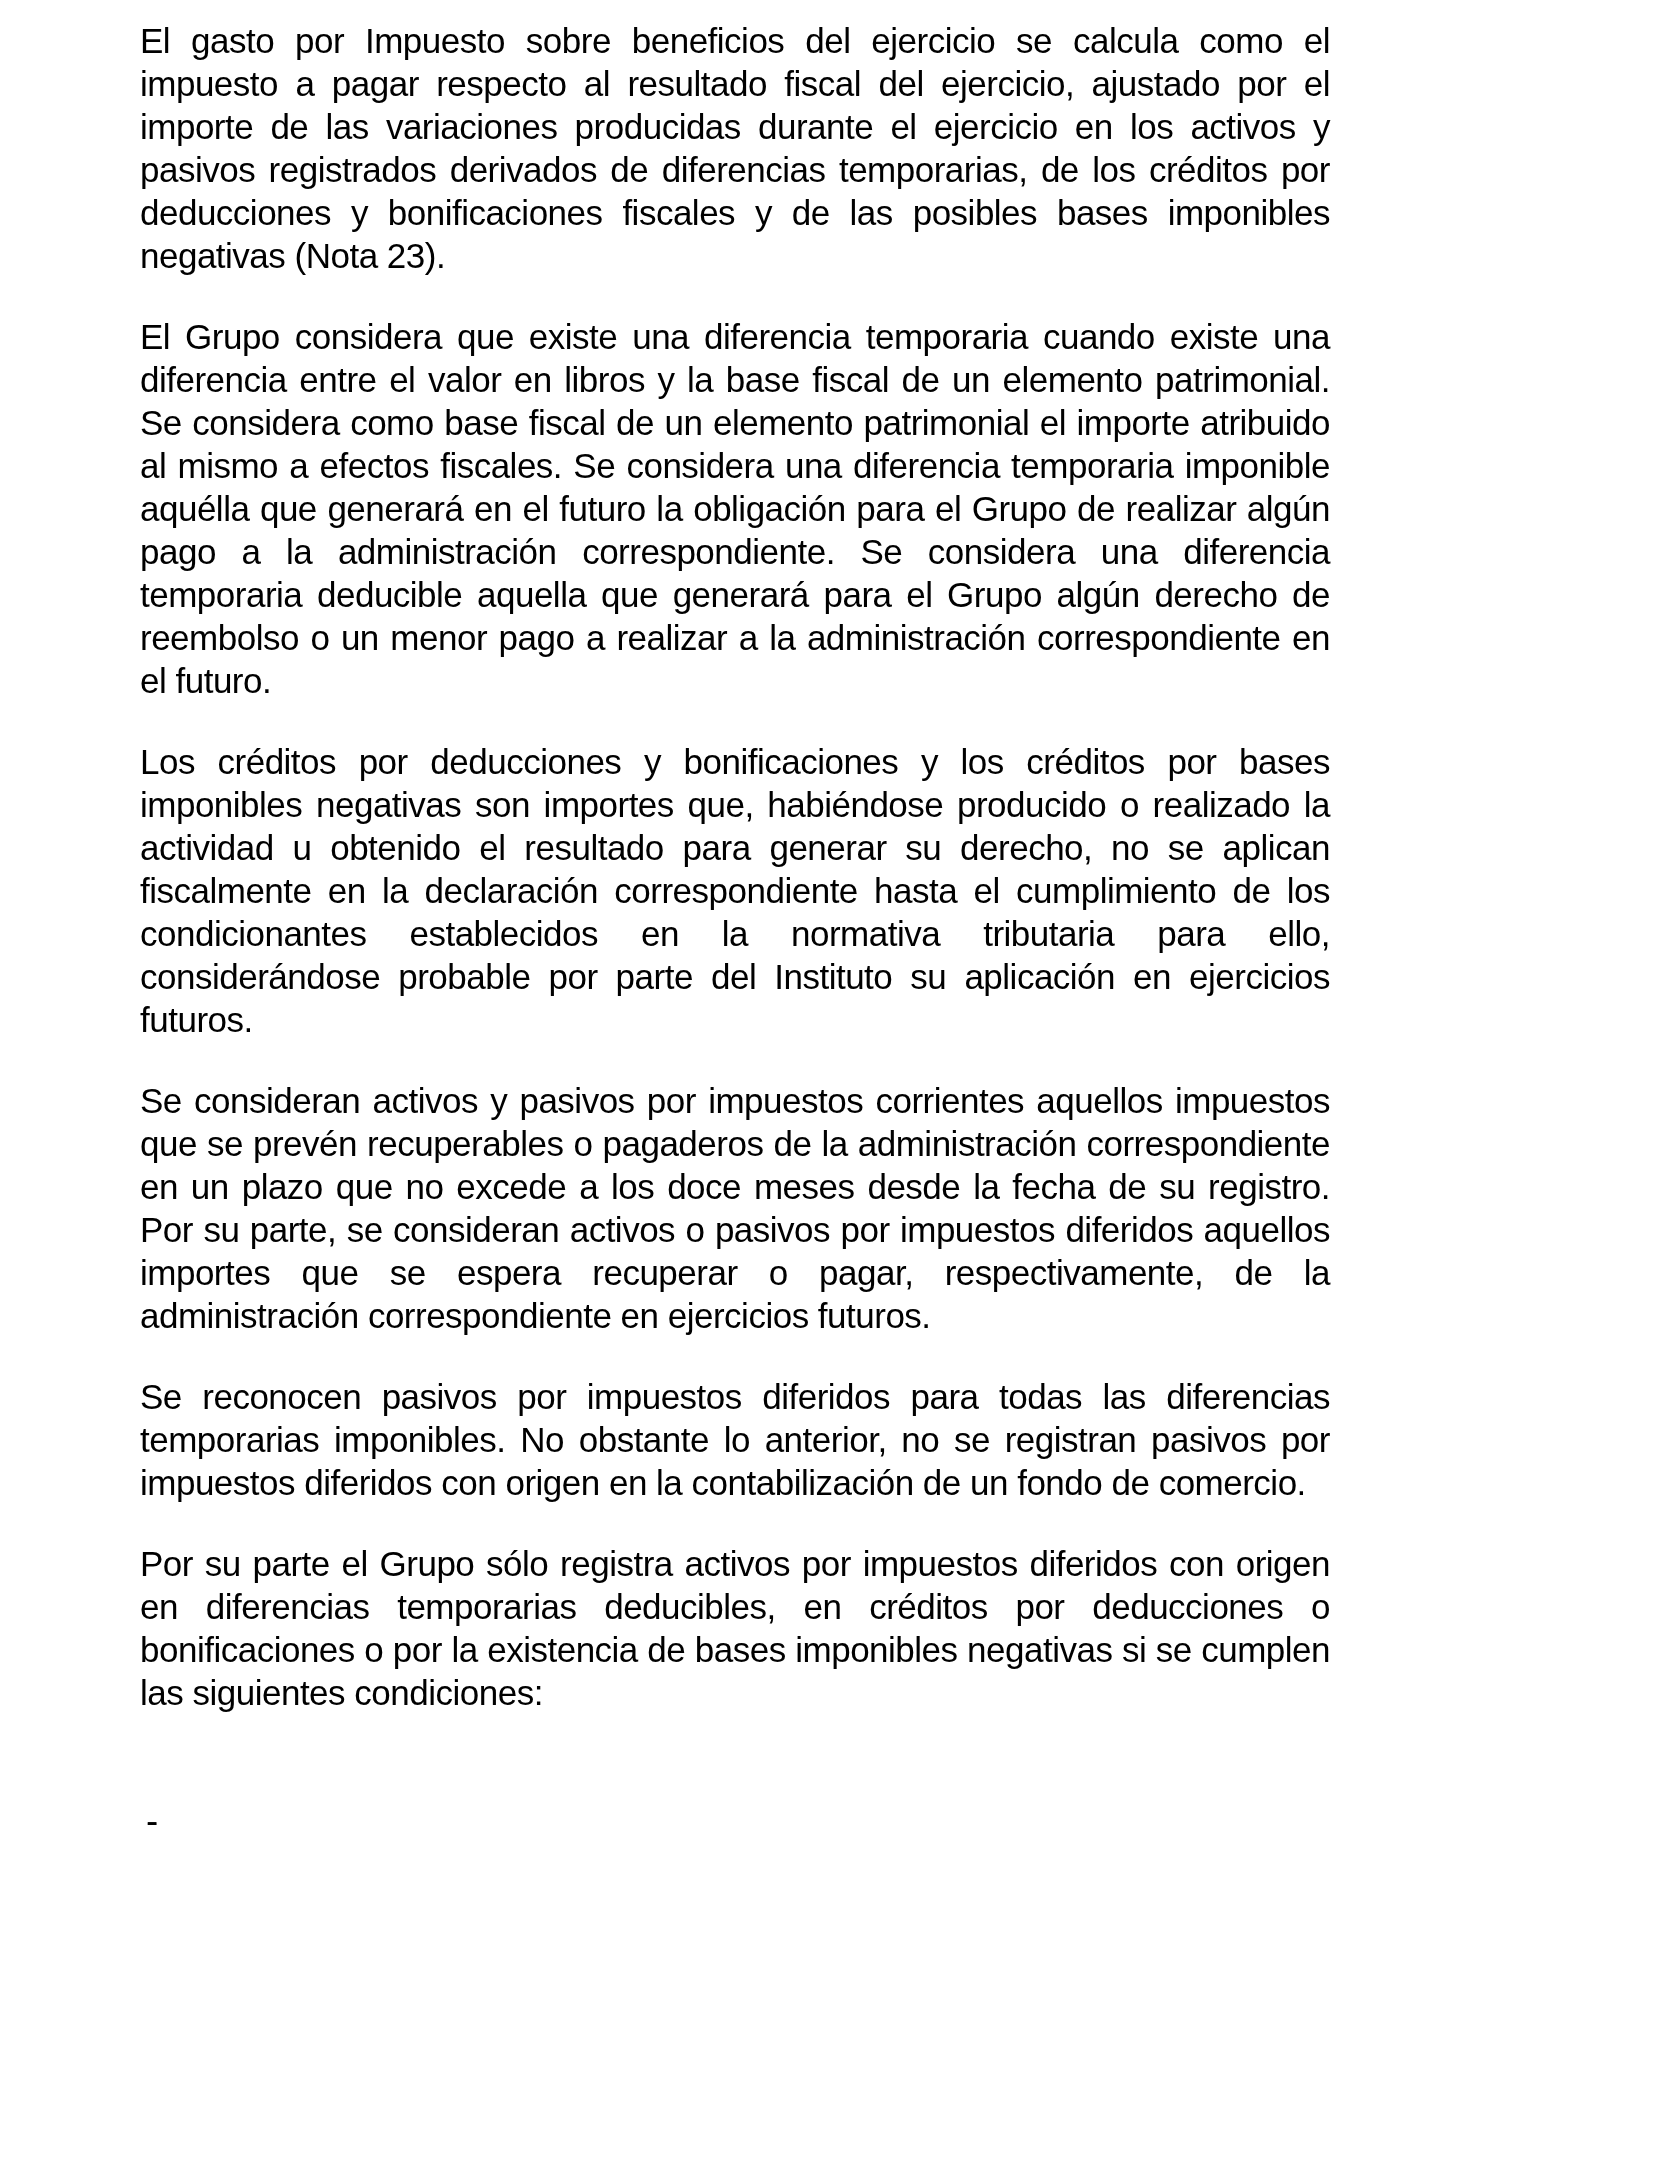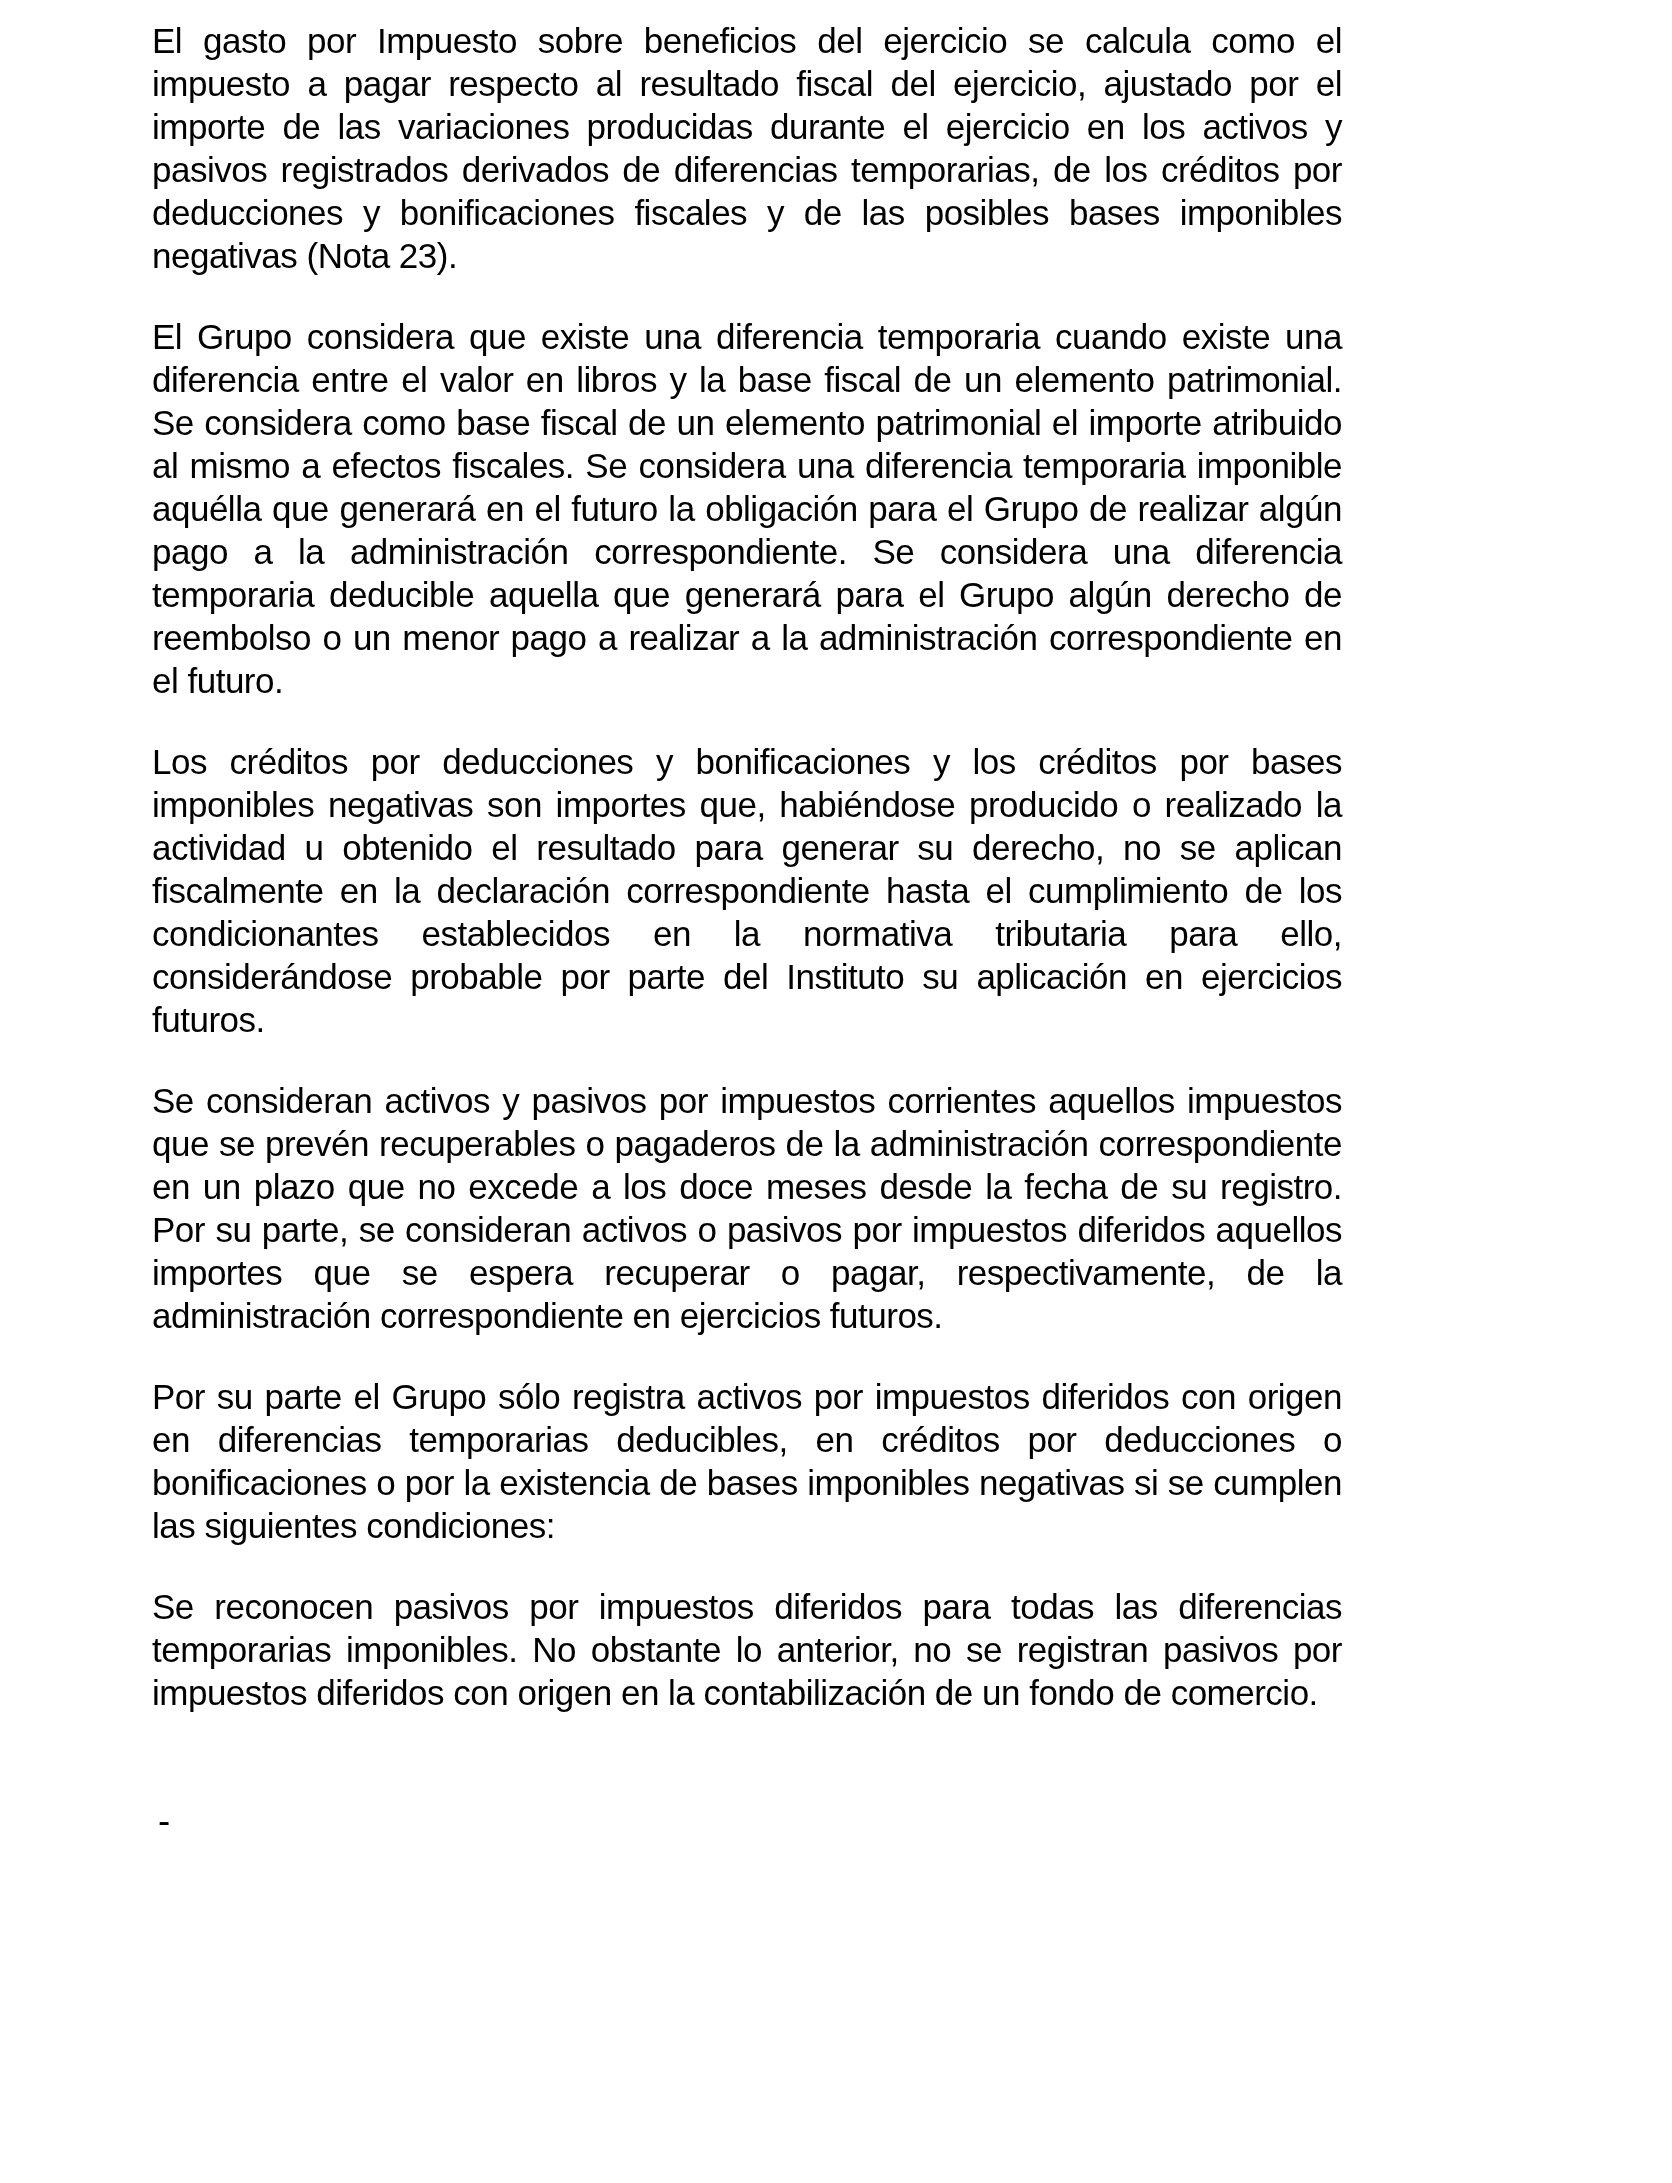--- a/index.html
+++ b/index.html
@@ -13,21 +13,20 @@
     height: 2183px;
     background: #ffffff;
     color: #000000;
     box-sizing: border-box;
     padding: 19px 186px 0 140px;
     font-family: "Liberation Sans", "DejaVu Sans", sans-serif;
     font-size: 35px;
     line-height: 43px;
     letter-spacing: -0.5px;
     overflow: hidden;
-    margin-left: 12px;
   }
   .para {
     margin: 0 0 38px 0;
     text-align: justify;
     text-justify: inter-word;
   }
   .bullet-list {
     margin-top: 38px;
   }
   .bullet-item {
@@ -51,23 +50,23 @@
 <div class="page">
 
   <p class="para">El gasto por Impuesto sobre beneficios del ejercicio se calcula como el impuesto a pagar respecto al resultado fiscal del ejercicio, ajustado por el importe de las variaciones producidas durante el ejercicio en los activos y pasivos registrados derivados de diferencias temporarias, de los créditos por deducciones y bonificaciones fiscales y de las posibles bases imponibles negativas (Nota 23).</p>
 
   <p class="para">El Grupo considera que existe una diferencia temporaria cuando existe una diferencia entre el valor en libros y la base fiscal de un elemento patrimonial. Se considera como base fiscal de un elemento patrimonial el importe atribuido al mismo a efectos fiscales. Se considera una diferencia temporaria imponible aquélla que generará en el futuro la obligación para el Grupo de realizar algún pago a la administración correspondiente. Se considera una diferencia temporaria deducible aquella que generará para el Grupo algún derecho de reembolso o un menor pago a realizar a la administración correspondiente en el futuro.</p>
 
   <p class="para">Los créditos por deducciones y bonificaciones y los créditos por bases imponibles negativas son importes que, habiéndose producido o realizado la actividad u obtenido el resultado para generar su derecho, no se aplican fiscalmente en la declaración correspondiente hasta el cumplimiento de los condicionantes establecidos en la normativa tributaria para ello, considerándose probable por parte del Instituto su aplicación en ejercicios futuros.</p>
 
   <p class="para">Se consideran activos y pasivos por impuestos corrientes aquellos impuestos que se prevén recuperables o pagaderos de la administración correspondiente en un plazo que no excede a los doce meses desde la fecha de su registro. Por su parte, se consideran activos o pasivos por impuestos diferidos aquellos importes que se espera recuperar o pagar, respectivamente, de la administración correspondiente en ejercicios futuros.</p>
 
+  <p class="para">Se reconocen pasivos por impuestos diferidos para todas las diferencias temporarias imponibles. No obstante lo anterior, no se registran pasivos por impuestos diferidos con origen en la contabilización de un fondo de comercio.</p>
+
   <p class="para">Por su parte el Grupo sólo registra activos por impuestos diferidos con origen en diferencias temporarias deducibles, en créditos por deducciones o bonificaciones o por la existencia de bases imponibles negativas si se cumplen las siguientes condiciones:</p>
-
-  <p class="para">Se reconocen pasivos por impuestos diferidos para todas las diferencias temporarias imponibles. No obstante lo anterior, no se registran pasivos por impuestos diferidos con origen en la contabilización de un fondo de comercio.</p>
 
   <div class="bullet-list">
 
     <div class="bullet-item">
       <span class="bullet-marker">-</span>
     </div>
 
     <div class="bullet-item">
       <span class="bullet-marker">-</span>
     </div>

